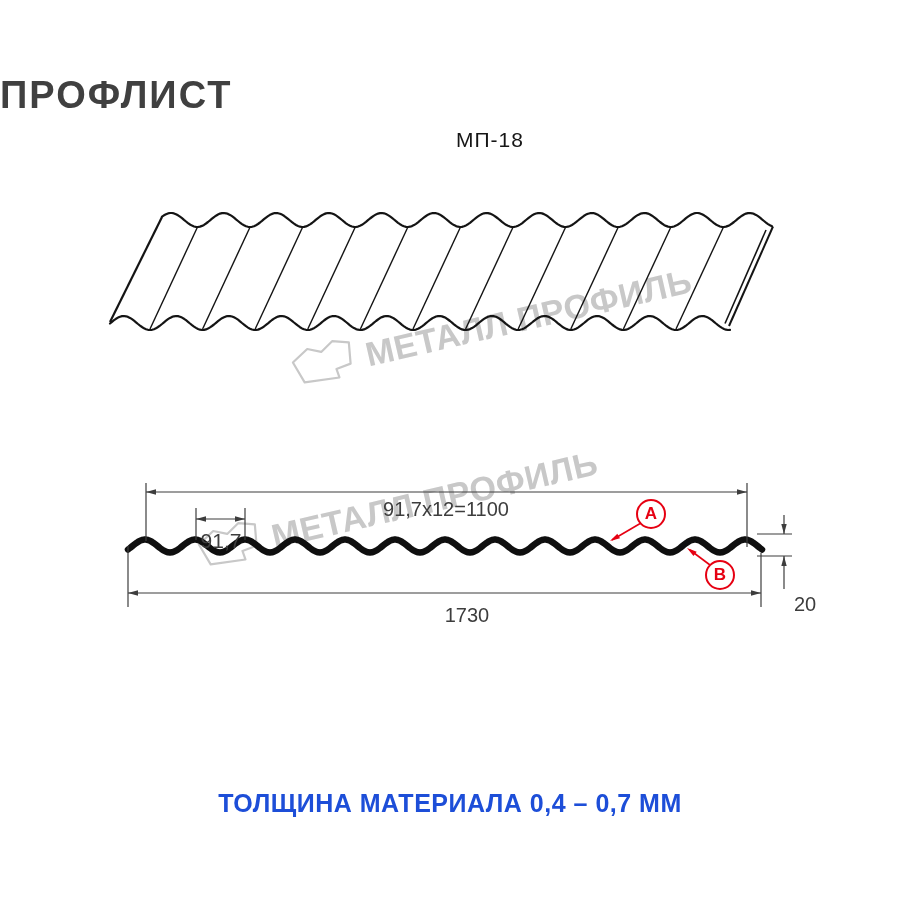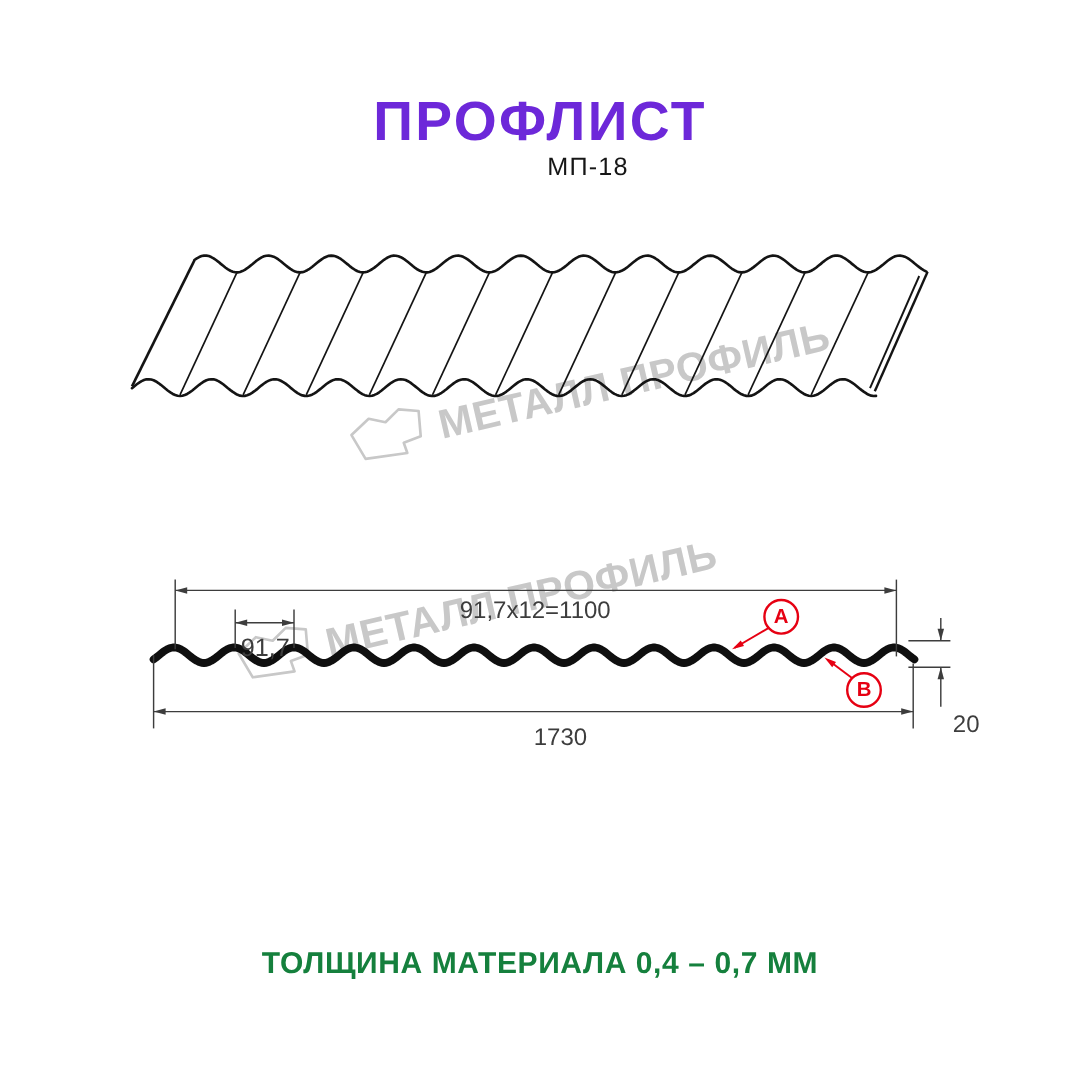--- a/index.html
+++ b/index.html
@@ -1,23 +1,23 @@
 <!DOCTYPE html>
 <html><head>
 <meta charset="utf-8">
 <style>
   html,body{margin:0;padding:0;background:#fff;}
   .page{position:relative;width:900px;height:900px;background:#fff;overflow:hidden;
         font-family:"Liberation Sans",sans-serif;}
-  .title{position:absolute;left:0;top:74px;width:900px;text-align:center;
-         font-size:46px;font-weight:800;letter-spacing:2px;color:#6d28d9;}
+  .title{position:absolute;left:0;top:74px;width:900px;
+         font-size:38px;font-weight:800;letter-spacing:2px;color:#404040;}
   .subtitle{position:absolute;left:0;top:128px;width:900px;text-align:center;
          font-size:21px;font-weight:500;letter-spacing:1px;color:#161616;margin-left:40px;}
   .note{position:absolute;left:0;top:789px;width:900px;text-align:center;
-         font-size:25px;font-weight:600;letter-spacing:.5px;color:#15803d;}
+         font-size:25px;font-weight:600;letter-spacing:.5px;color:#1d4ed8;}
   .wm{position:absolute;display:flex;align-items:center;gap:10px;
       transform:rotate(-13deg);transform-origin:left center;
       color:#c8c8c8;font-weight:700;font-size:34px;letter-spacing:.5px;
       white-space:nowrap;z-index:1;user-select:none;}
   .wm svg{flex:0 0 auto;}
   #diagram{position:absolute;left:0;top:0;z-index:2;}
   .dim{position:absolute;z-index:3;color:#3d3d3d;font-size:20px;white-space:nowrap;margin-top:34px;}
   .dim.center{transform:translateX(-50%);}
   .badge{position:absolute;z-index:3;width:26px;height:26px;border:2.5px solid #e60012;
          border-radius:50%;color:#e60012;font-size:17px;font-weight:700;

